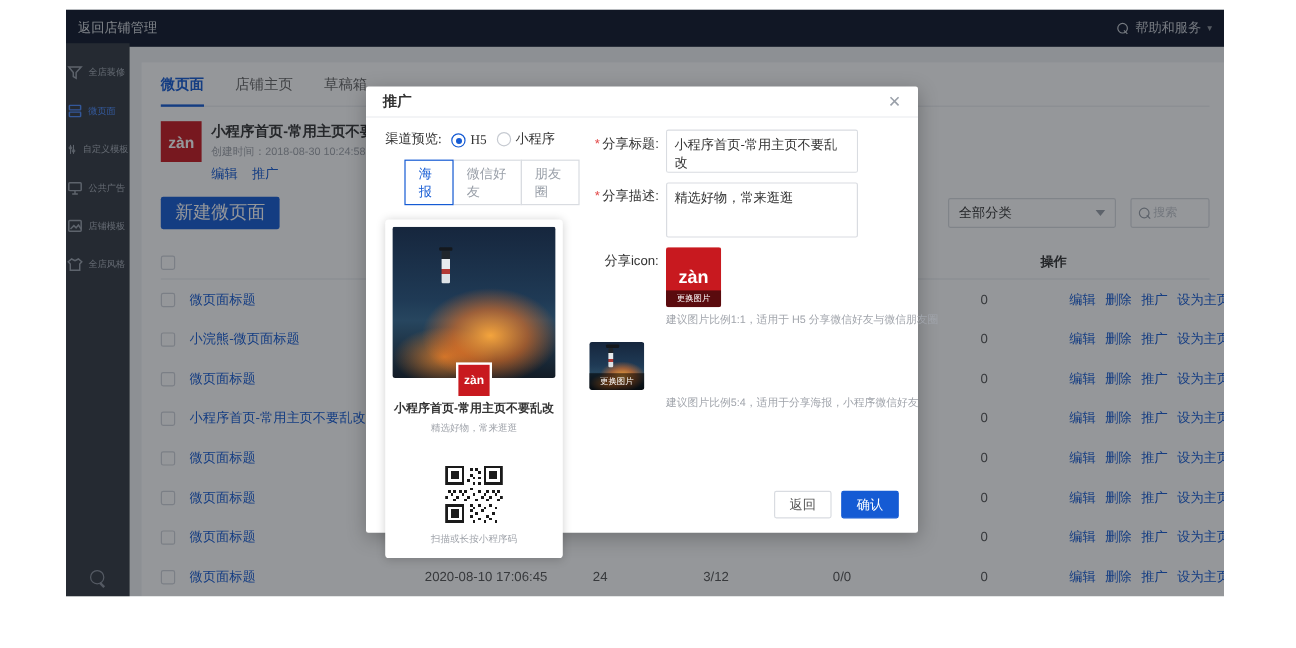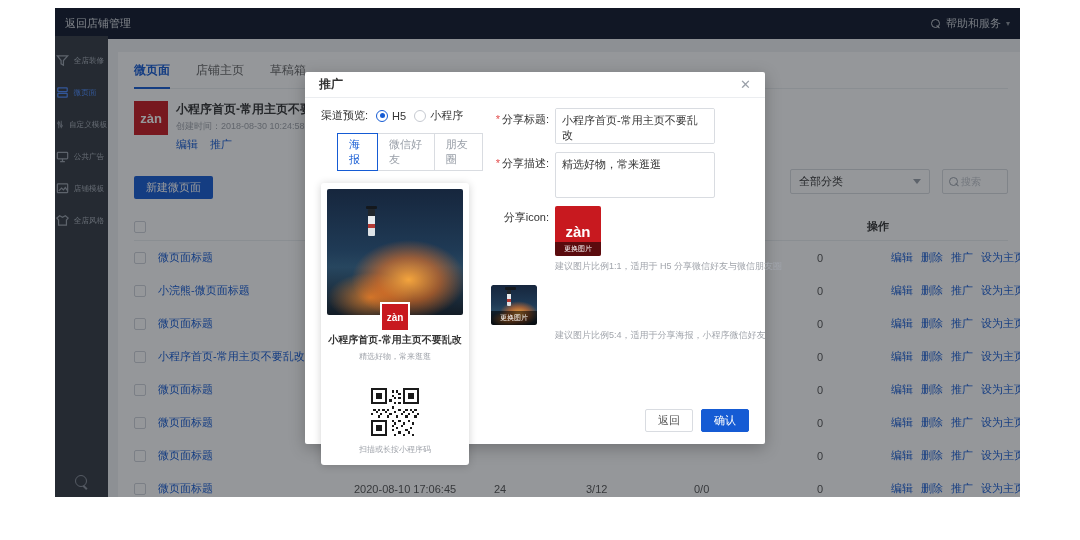--- a/index.html
+++ b/index.html
@@ -40,21 +40,21 @@
   .zan-logo { width:34px; height:34px; background:#c8191f; color:#fff; display:flex; align-items:center; justify-content:center; font-weight:bold; font-size:13px; flex-shrink:0; }
   .featured .info { display:flex; flex-direction:column; gap:2px; }
   .f-title-row { display:flex; align-items:center; gap:6px; }
   .f-title { font-size:12px; font-weight:bold; color:#333; }
   .badge { background:#155bd4; color:#fff; font-size:8px; padding:1px 4px; border-radius:2px; }
   .f-meta { font-size:9px; color:#a0a4ab; }
   .f-links { display:flex; gap:12px; font-size:11px; color:#155bd4; margin-top:2px; }
   .f-links span { cursor:pointer; }
 
   .toolbar { display:flex; justify-content:space-between; align-items:center; margin-top:12px; }
-  .btn-primary { background:#155bd4; color:#fff; font-size:11px; padding:4px 12px; border:none; border-radius:2px; cursor:pointer;margin-top:12px; }
+  .btn-primary { background:#155bd4; color:#fff; font-size:15px; padding:4px 12px; border:none; border-radius:2px; cursor:pointer; }
   .filters { display:flex; gap:12px; }
   .select { width:140px; height:25px; border:1px solid #d9dce1; border-radius:2px; display:flex; align-items:center; justify-content:space-between; padding:0 8px; font-size:11px; color:#333; cursor:pointer; background:#fff; }
   .caret { width:0; height:0; border-left:4px solid transparent; border-right:4px solid transparent; border-top:5px solid #9aa0a9; }
   .search-box { width:66px; height:25px; border:1px solid #d9dce1; border-radius:2px; display:flex; align-items:center; gap:4px; padding:0 6px; color:#9aa0a9; background:#fff; }
   .search-box input { border:none; outline:none; width:40px; font-size:10px; color:#333; background:transparent; }
   .search-box input::placeholder { color:#c3c7cd; }
 
   .table { margin-top:14px; font-size:11px; }
   .trow { display:grid; grid-template-columns:24px 196px 140px 92px 108px 105px 92px 1fr; align-items:center; height:33px; }
   .trow.head { color:#333; font-weight:bold; height:28px; border-bottom:1px solid #eceef1; }
@@ -76,21 +76,21 @@
   .dim { position:absolute; inset:0; background:rgba(20,24,31,.45); z-index:10; }
 
   
   .modal { position:absolute; left:250px; top:64px; width:460px; height:372px; background:#fff; border-radius:2px; box-shadow:0 4px 16px rgba(0,0,0,.25); z-index:20; }
   .m-head { height:26px; border-bottom:1px solid #ebedf0; display:flex; align-items:center; justify-content:space-between; padding:0 14px; }
   .m-title { font-size:12px; color:#333; font-weight:bold; }
   .m-close { color:#9aa0a9; font-size:13px; cursor:pointer; line-height:1; }
   .m-body { position:relative; height:calc(100% - 26px); }
 
   .m-left { position:absolute; left:16px; top:10px; width:162px; }
-  .channel-row { display:flex; align-items:center; gap:8px; font-size:11px; color:#333; white-space:nowrap; }
+  .channel-row { display:flex; align-items:flex-end; gap:8px; font-size:11px; color:#333; white-space:nowrap;font-family:Liberation Serif, serif; }
   .radio { display:flex; align-items:center; gap:4px; cursor:pointer; }
   .rdot { width:12px; height:12px; border-radius:50%; border:1px solid #c6cad1; background:#fff; position:relative; }
   .radio.sel .rdot { border-color:#155bd4; }
   .radio.sel .rdot::after { content:""; position:absolute; left:2.5px; top:2.5px; width:5px; height:5px; border-radius:50%; background:#155bd4; }
   .m-tabs { display:flex; margin-top:10px;margin-left:16px; }
   .m-tab { font-size:11px; color:#9aa0a9; border:1px solid #d9dce1; padding:3px 11px; cursor:pointer; margin-left:-1px; background:#fff; }
   .m-tab:first-child { margin-left:0; }
   .m-tab.active { color:#155bd4; border-color:#155bd4; z-index:1; position:relative; }
 
   .poster { width:148px; margin-top:12px; background:#fff; border-radius:3px; box-shadow:0 1px 8px rgba(0,0,0,.18); padding:6px 6px 10px; position:relative; }

